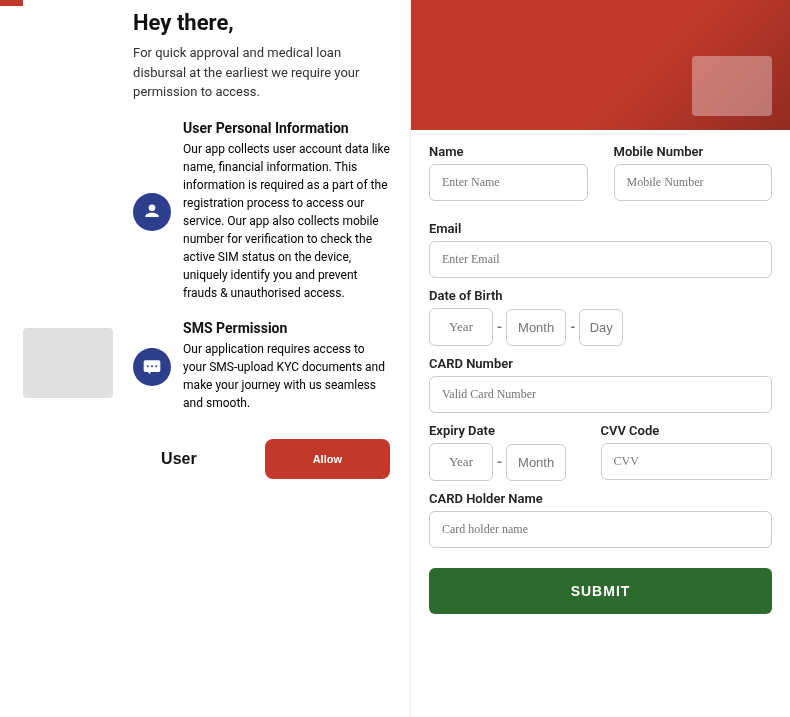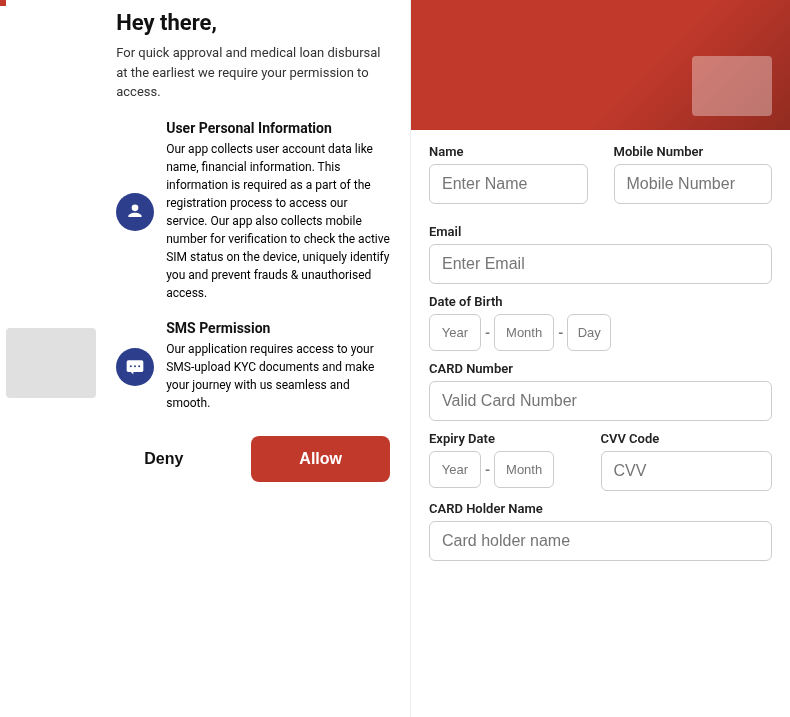--- a/index.html
+++ b/index.html
@@ -119,21 +119,21 @@
       font-weight: 700;
       color: #111;
       cursor: pointer;
       padding: 14px 28px;
     }
 
     .allow-btn {
       background: #c0392b;
       border: none;
       color: #fff;
-      font-size: 16px;
+      font-size: 11px;
       font-weight: 700;
       border-radius: 8px;
       padding: 14px 48px;
       cursor: pointer;
     }
 
     
     .right-panel {
       flex: 1;
       display: flex;
@@ -184,25 +184,26 @@
       font-size: 13px;
       font-weight: 600;
       color: #222;
       margin-bottom: 5px;
     }
 
     .form-input {
       border: 1.5px solid #ccc;
       border-radius: 6px;
       padding: 10px 12px;
-      font-size: 16px;
+      font-size: 12px;
       color: #999;
       outline: none;
       background: #fff;
       width: 100%;
+      font-family: Liberation Serif, serif;
     }
 
     .dob-row {
       display: flex;
       align-items: center;
       gap: 4px;
     }
 
     .dob-sep {
       font-size: 14px;
@@ -214,21 +215,21 @@
       border: 1.5px solid #ccc;
       border-radius: 6px;
       padding: 10px 8px;
       font-size: 13px;
       color: #999;
       background: #fff;
       text-align: center;
       outline: none;
     }
 
-    .dob-year { width: 52px; }
+    .dob-year { width: 64px; font-family: Liberation Serif, serif; }
     .dob-month { width: 60px; }
     .dob-day { width: 44px; }
 
     .expiry-row {
       display: flex;
       gap: 0;
       margin-bottom: 10px;
     }
 
     .expiry-group {
@@ -294,21 +295,21 @@
           <path d="M7 18l3 3v-3H7z" fill="white"></path>
         </svg>
       </div>
       <div class="permission-text-block">
         <div class="permission-title">SMS Permission</div>
         <div class="permission-desc">Our application requires access to your SMS-upload KYC documents and make your journey with us seamless and smooth.</div>
       </div>
     </div>
 
     <div class="action-buttons">
-      <button class="deny-btn">Deny</button>
+      <button class="deny-btn">User</button>
       <button class="allow-btn">Allow</button>
     </div>
   </div>
 </div>
 
 <div class="right-panel">
   <div class="right-top-area">
     <div class="right-logo-placeholder"></div>
   </div>
 
@@ -366,15 +367,16 @@
       </div>
     </div>
 
     
     <div class="form-group">
       <label class="form-label">CARD Holder Name</label>
       <input class="form-input" type="text" placeholder="Card holder name" style="">
     </div>
 
     
+    <button class="submit-btn">SUBMIT</button>
 
   </div>
 </div>
 
 </body></html>

